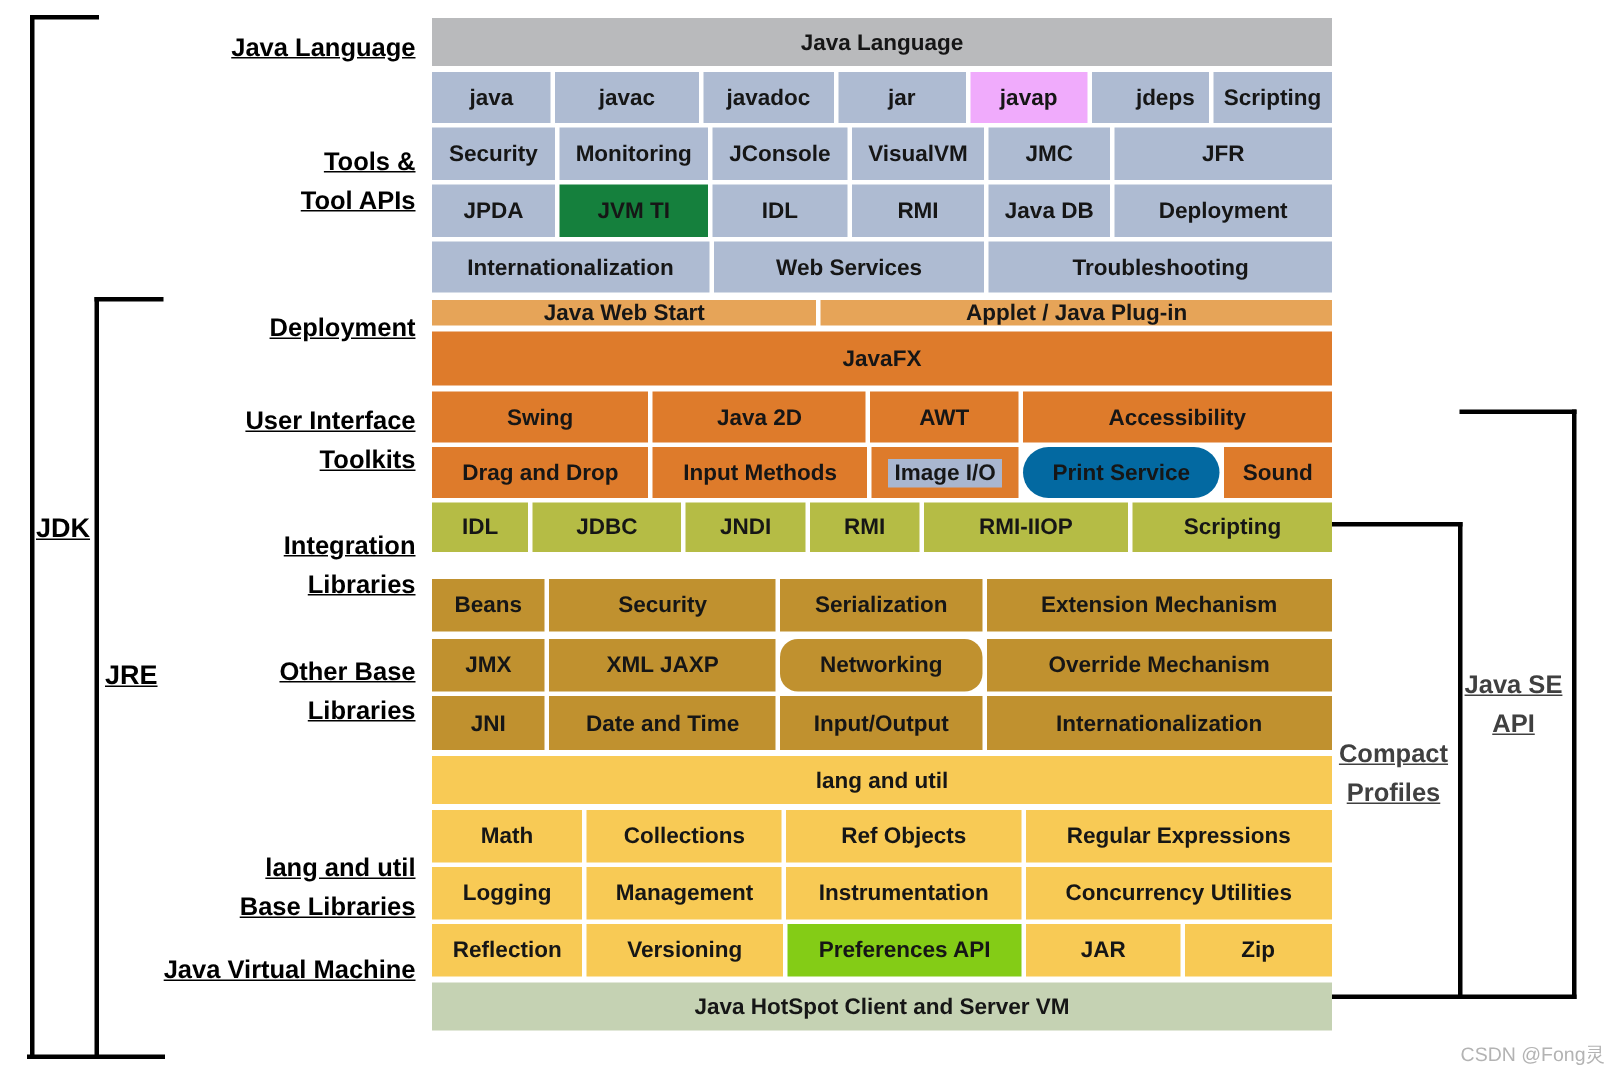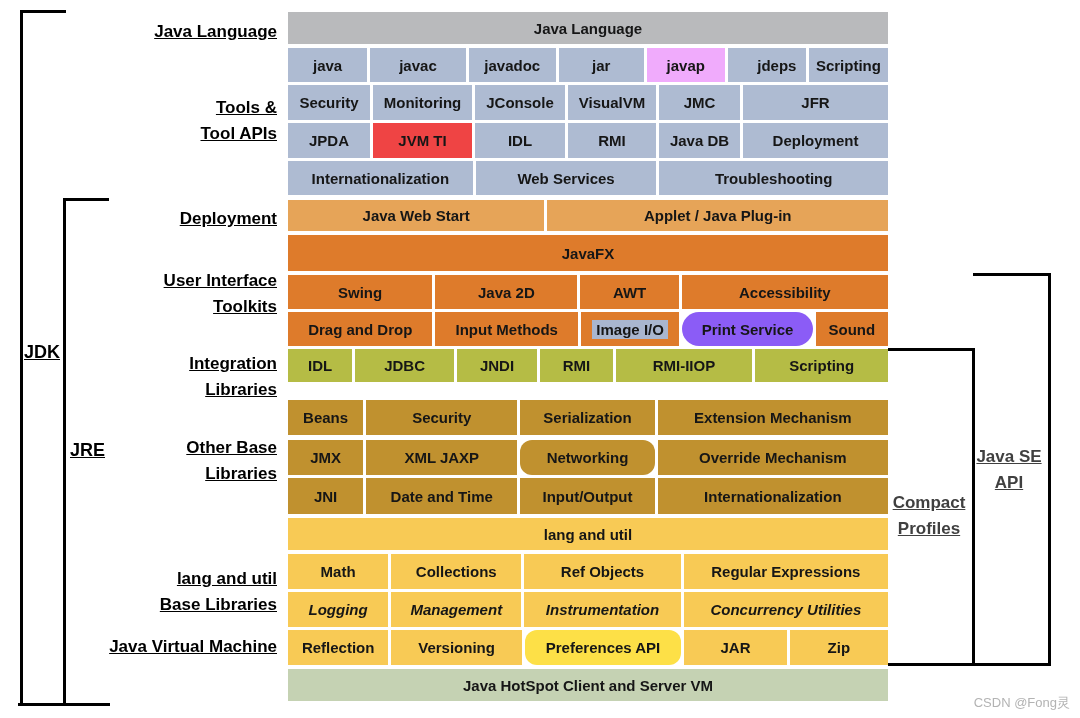--- a/index.html
+++ b/index.html
@@ -84,51 +84,51 @@
       <div class="row" style="margin-top: 3px; height: 35px;">
         <div class="cell" style="flex-grow: 82; background: rgb(174, 187, 210);">Security</div>
         <div class="cell" style="flex-grow: 99; background: rgb(174, 187, 210);">Monitoring</div>
         <div class="cell" style="flex-grow: 90; background: rgb(174, 187, 210);">JConsole</div>
         <div class="cell" style="flex-grow: 88; background: rgb(174, 187, 210);">VisualVM</div>
         <div class="cell" style="flex-grow: 81; background: rgb(174, 187, 210);">JMC</div>
         <div class="cell" style="flex-grow: 145; background: rgb(174, 187, 210);">JFR</div>
       </div>
       <div class="row" style="margin-top: 3px; height: 35px;">
         <div class="cell" style="flex-grow: 82; background: rgb(174, 187, 210);">JPDA</div>
-        <div class="cell" style="flex-grow: 99; background: #ef4444;">JVM TI</div>
+        <div class="cell" style="flex-grow: 99; background: #15803d;">JVM TI</div>
         <div class="cell" style="flex-grow: 90; background: rgb(174, 187, 210);">IDL</div>
         <div class="cell" style="flex-grow: 88; background: rgb(174, 187, 210);">RMI</div>
         <div class="cell" style="flex-grow: 81; background: rgb(174, 187, 210);">Java DB</div>
         <div class="cell" style="flex-grow: 145; background: rgb(174, 187, 210);">Deployment</div>
       </div>
       <div class="row" style="margin-top: 3px; height: 34px;">
         <div class="cell" style="flex-grow: 185; background: rgb(174, 187, 210);">Internationalization</div>
         <div class="cell" style="flex-grow: 181; background: rgb(174, 187, 210);">Web Services</div>
         <div class="cell" style="flex-grow: 229; background: rgb(174, 187, 210);">Troubleshooting</div>
       </div>
-      <div class="row" style="margin-top: 5px; height: 31px;">
+      <div class="row" style="margin-top: 5px; height: 17px;">
         <div class="cell" style="flex-grow: 256; background: rgb(230, 164, 88);">Java Web Start</div>
         <div class="cell" style="flex-grow: 340; background: rgb(230, 164, 88);">Applet / Java Plug-in</div>
       </div>
       <div class="row" style="margin-top: 4px; height: 36px;">
         <div class="cell" style="flex-grow: 600; background: rgb(222, 123, 43);">JavaFX</div>
       </div>
       <div class="row" style="margin-top: 4px; height: 34px;">
         <div class="cell" style="flex-grow: 144; background: rgb(222, 123, 43);">Swing</div>
         <div class="cell" style="flex-grow: 142; background: rgb(222, 123, 43);">Java 2D</div>
         <div class="cell" style="flex-grow: 98; background: rgb(222, 123, 43);">AWT</div>
         <div class="cell" style="flex-grow: 206; background: rgb(222, 123, 43);">Accessibility</div>
       </div>
       <div class="row" style="margin-top: 3px; height: 34px;">
         <div class="cell" style="flex-grow: 144; background: rgb(222, 123, 43);">Drag and Drop</div>
         <div class="cell" style="flex-grow: 142; background: rgb(222, 123, 43);">Input Methods</div>
         <div class="cell" style="flex-grow: 98; background: rgb(222, 123, 43);">
           <span class="hl" style="background: rgb(169, 182, 207);">Image I/O</span>
         </div>
-        <div class="cell" style="flex-grow: 130; background: #8b5cf6; border-radius: 17px;">Print Service</div>
+        <div class="cell" style="flex-grow: 130; background: #0369a1; border-radius: 17px;">Print Service</div>
         <div class="cell" style="flex-grow: 72; background: rgb(222, 123, 43);">Sound</div>
       </div>
       <div class="row" style="margin-top: 3px; height: 33px;">
         <div class="cell" style="flex-grow: 64; background: rgb(181, 188, 69);">IDL</div>
         <div class="cell" style="flex-grow: 98; background: rgb(181, 188, 69);">JDBC</div>
         <div class="cell" style="flex-grow: 80; background: rgb(181, 188, 69);">JNDI</div>
         <div class="cell" style="flex-grow: 72; background: rgb(181, 188, 69);">RMI</div>
         <div class="cell" style="flex-grow: 136; background: rgb(181, 188, 69);">RMI-IIOP</div>
         <div class="cell" style="flex-grow: 132; background: rgb(181, 188, 69);">Scripting</div>
       </div>
@@ -152,30 +152,30 @@
       </div>
       <div class="row" style="margin-top: 4px; height: 32px;">
         <div class="cell" style="flex-grow: 600; background: rgb(248, 202, 85);">lang and util</div>
       </div>
       <div class="row" style="margin-top: 4px; height: 35px;">
         <div class="cell" style="flex-grow: 100; background: rgb(248, 202, 85);">Math</div>
         <div class="cell" style="flex-grow: 130; background: rgb(248, 202, 85);">Collections</div>
         <div class="cell" style="flex-grow: 156; background: rgb(248, 202, 85);">Ref Objects</div>
         <div class="cell" style="flex-grow: 204; background: rgb(248, 202, 85);">Regular Expressions</div>
       </div>
-      <div class="row" style="margin-top: 3px; height: 35px; font-style: italic;">
+      <div class="row" style="margin-top: 3px; height: 35px;">
         <div class="cell" style="flex-grow: 100; background: rgb(248, 202, 85);">Logging</div>
         <div class="cell" style="flex-grow: 130; background: rgb(248, 202, 85);">Management</div>
         <div class="cell" style="flex-grow: 156; background: rgb(248, 202, 85); text-align: center;">Instrumentation</div>
         <div class="cell" style="flex-grow: 204; background: rgb(248, 202, 85);">Concurrency Utilities</div>
       </div>
       <div class="row" style="margin-top: 3px; height: 35px;">
         <div class="cell" style="flex-grow: 100; background: rgb(248, 202, 85);">Reflection</div>
         <div class="cell" style="flex-grow: 130; background: rgb(248, 202, 85);">Versioning</div>
-        <div class="cell" style="flex-grow: 156; background: #fde047; border-radius: 12px;">Preferences API</div>
+        <div class="cell" style="flex-grow: 156; background: #84cc16;">Preferences API</div>
         <div class="cell" style="flex-grow: 102; background: rgb(248, 202, 85);">JAR</div>
         <div class="cell" style="flex-grow: 98; background: rgb(248, 202, 85);">Zip</div>
       </div>
       <div class="row" style="margin-top: 4px; height: 32px;">
         <div class="cell" style="flex-grow: 600; background: rgb(197, 210, 179);">Java HotSpot Client and Server VM</div>
       </div>
     </div>
 
   <div id="watermark">CSDN @Fong灵</div>
 </div>

